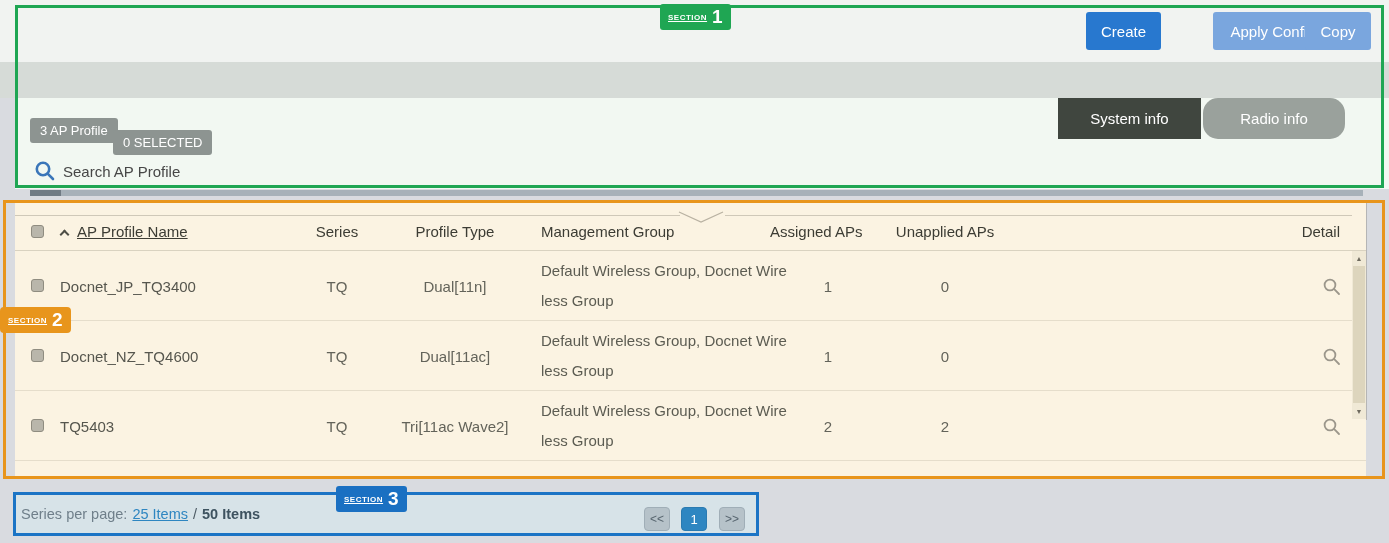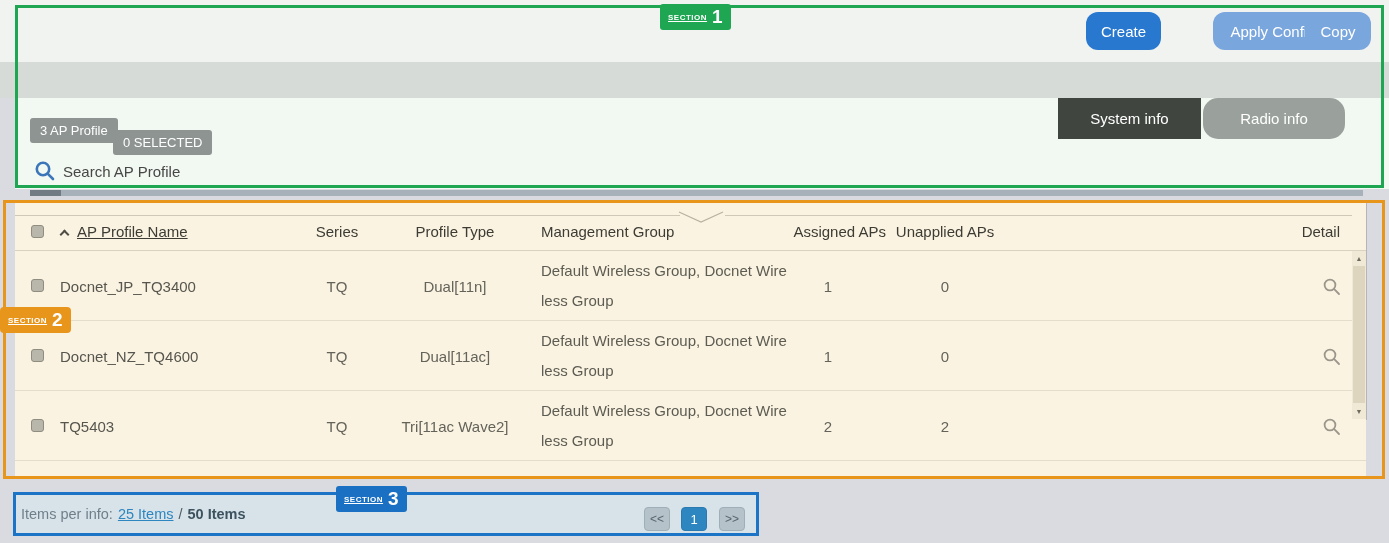--- a/index.html
+++ b/index.html
@@ -1,21 +1,21 @@
 <!DOCTYPE html>
 <html><head>
 <meta charset="utf-8">
 <style>
   * { box-sizing: border-box; margin: 0; padding: 0; }
   body { font-family: "Liberation Sans", sans-serif; }
   .page { position: relative; width: 1389px; height: 543px; background:#d9dbe0; overflow:hidden; font-family:"Liberation Sans", sans-serif; }
 
   
   .toolbar { position:absolute; left:0; top:0; width:1389px; height:62px; background:#f1f3f1; }
-  .btn { position:absolute; top:12px; height:38px; border:none; border-radius:12px; color:#fff; font-size:15px; font-family:inherit; cursor:pointer; }
+  .btn { position:absolute; top:12px; height:38px; border:none; border-radius:3px; color:#fff; font-size:15px; font-family:inherit; cursor:pointer; }
   .btn-create { left:1086px; width:75px;  background:#2878cf; }
   .btn-apply  { left:1173px; width:120px; background:#7aa6de;margin-left:40px; }
   .btn-copy   { left:1305px; width:66px;  background:#7aa6de; }
   .band { position:absolute; left:0; top:62px; width:1389px; height:36px; background:#d6dbd7; }
   .filter { position:absolute; left:15px; top:98px; width:1374px; height:91px; background:#f2f8f2; }
   .pill { position:absolute; top:20px; height:25px; background:#8d9491; color:#fff; font-size:13px; border-radius:3px; display:flex; align-items:center; padding:0 10px; }
   .pill-count { left:15px; } .pill-selected { left:98px;margin-top:12px; }
   .tab { position:absolute; top:0; height:41px; display:flex; align-items:center; justify-content:center; color:#fff; font-size:15px; cursor:pointer; }
   .tab-system { left:1043px; width:143px; background:#40463f; }
   .tab-radio  { left:1188px; width:142px; background:#9aa19c;border-radius:15px; }
@@ -32,21 +32,21 @@
   .topline.l { left:0; width:665px; } .topline.r { left:710px; right:14px; }
   .collapse-chevron { position:absolute; left:663px; top:10px; }
   .thead { position:absolute; left:0; top:15px; width:100%; height:36px; border-bottom:1px solid #d9d2c0; font-size:15px; color:#3c3c34; }
   .checkbox { position:absolute; width:13px; height:13px; background:#b9b6ab; border:1px solid #8f8c80; border-radius:3px; cursor:pointer; }
   .h-check { left:16px; top:10px; }
   .caret { position:absolute; left:46px; top:16px; width:7px; height:7px; border-left:2px solid #4e4e46; border-top:2px solid #4e4e46; transform:rotate(45deg); cursor:pointer; }
   .h-name { position:absolute; left:62px; top:8px; text-decoration:underline; cursor:pointer; }
   .h-series    { position:absolute; left:270px; width:104px; top:8px; text-align:center; }
   .h-type      { position:absolute; left:375px; width:130px; top:8px; text-align:center; }
   .h-group     { position:absolute; left:526px; top:8px; }
-  .h-assigned  { position:absolute; left:755px; width:116px; top:8px; text-align:right; }
+  .h-assigned  { position:absolute; left:755px; width:116px; top:8px; text-align:left; }
   .h-unapplied { position:absolute; left:872px; width:116px; top:8px; text-align:center; }
   .h-detail    { position:absolute; right:26px; top:8px; }
   .trow { position:absolute; left:0; width:100%; height:70px; border-bottom:1px solid #e5ddcb; font-size:15px; }
   .row0 { top:51px; } .row1 { top:121px; } .row2 { top:191px; }
   .c-check { left:16px; top:28px; }
   .c-name  { position:absolute; left:45px; top:0; height:70px; display:flex; align-items:center; color:#56564e; }
   .c-series { position:absolute; left:270px; width:104px; top:0; height:70px; display:flex; align-items:center; justify-content:center; color:#63635a; }
   .c-type   { position:absolute; left:375px; width:130px; top:0; height:70px; display:flex; align-items:center; justify-content:center; color:#63635a; }
   .c-group  { position:absolute; left:526px; width:246px; top:0; height:70px; display:flex; align-items:center; color:#5c5c52; }
   .c-group span { line-height:30px; word-break:break-all; }
@@ -189,21 +189,21 @@
 
     <div class="vscroll">
       <span class="varrow up">▲</span>
       <div class="vthumb"></div>
       <span class="varrow dn">▼</span>
     </div>
   </div>
 
   <div class="pagebar">
     <div class="pg-text">
-      <span>Items per info:</span>
+      <span>Series per page:</span>
       <span class="pg-link">25 Items</span>
       <span class="pg-sep">/</span>
       <span class="pg-total">50 Items</span>
     </div>
     <button class="pg pg-prev">&lt;&lt;</button>
     <button class="pg pg-cur">1</button>
     <button class="pg pg-next">&gt;&gt;</button>
   </div>
 
   <div class="ann ann1"></div>

